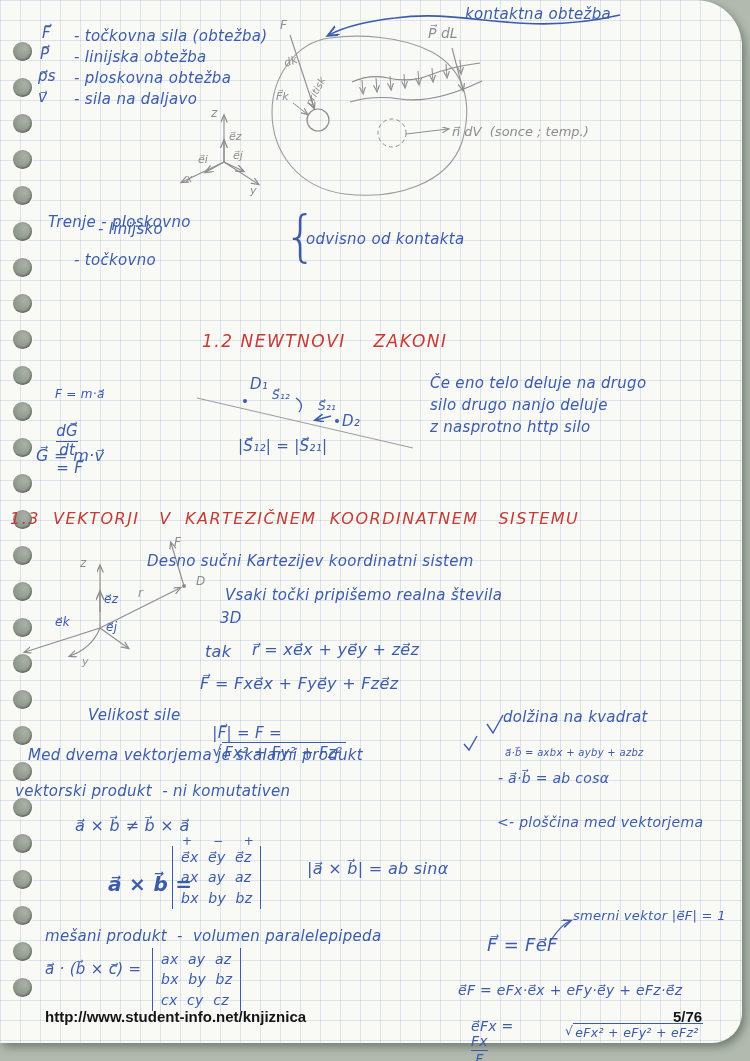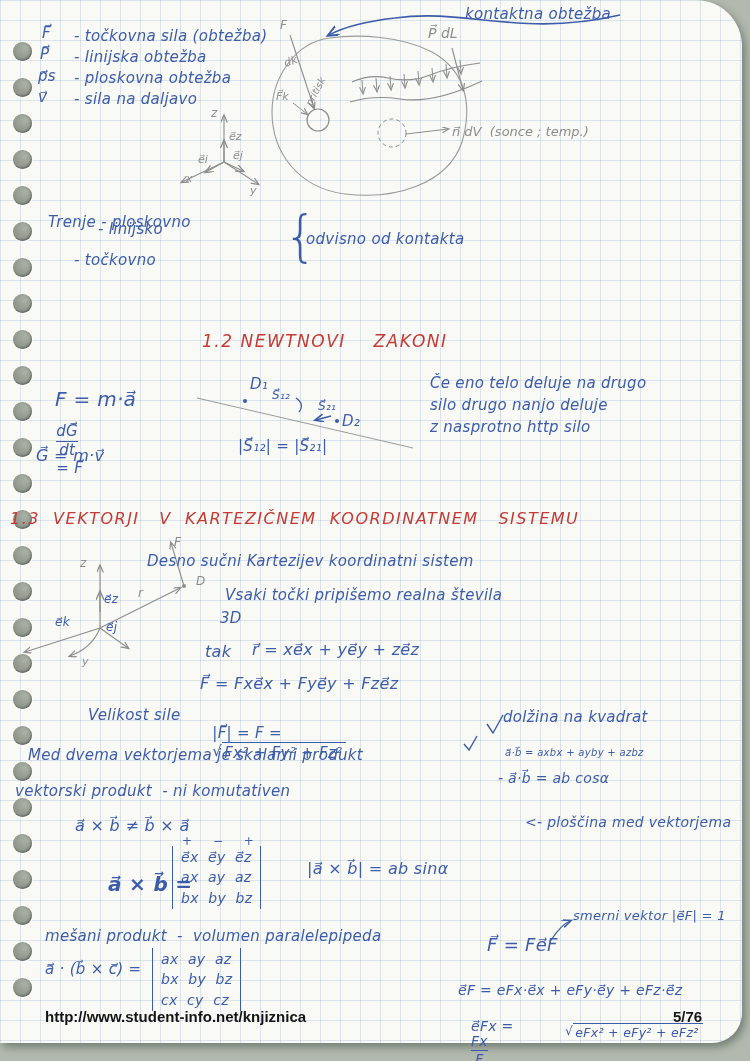--- a/index.html
+++ b/index.html
@@ -164,21 +164,21 @@
   <div class="abs pencil" style="left:186px;top:172px;font-size:11px;">x</div>
   <div class="abs pencil" style="left:250px;top:184px;font-size:11px;">y</div>
 
   <div class="abs hw" style="left:48px;top:213px;">Trenje - ploskovno</div>
   <div class="abs hw" style="left:90px;top:220px;margin-left:8px;">- linijsko</div>
   <div class="abs hw" style="left:74px;top:251px;">- točkovno</div>
   <div class="abs brace" style="left:284px;top:206px;">{</div>
   <div class="abs hw" style="left:306px;top:230px;">odvisno od kontakta</div>
 
   <div class="abs red" style="left:202px;top:331px;">1.2 NEWTNOVI    ZAKONI</div>
-  <div class="abs hw" style="left:55px;top:387px;font-size:20px;">F = m·a⃗</div>
+  <div class="abs hw" style="left:55px;top:387px;font-size:12px;">F = m·a⃗</div>
   <div class="abs hw" style="left:36px;top:406px;font-size:15px;">
     <span class="frac"><span>dG⃗</span><span class="bar"></span><span>dt</span></span>
     <span>= F⃗</span>
   </div>
   <div class="abs hw" style="left:36px;top:446px;font-size:16px;">G⃗ = m·v⃗</div>
 
   <div class="abs hw" style="left:250px;top:375px;">D₁</div>
   <div class="abs hw hw-sm" style="left:272px;top:388px;">S⃗₁₂</div>
   <div class="abs hw hw-sm" style="left:318px;top:399px;">S⃗₂₁</div>
   <div class="abs hw" style="left:342px;top:412px;">D₂</div>
@@ -213,21 +213,21 @@
     <span class="sqrt"><span class="rad">√</span><span class="radicand">Fx² + Fy² + Fz²</span></span>
   </div>
   <div class="abs hw" style="left:503px;top:708px;">dolžina na kvadrat</div>
 
   <div class="abs hw" style="left:28px;top:746px;">Med dvema vektorjema je skalarni produkt</div>
   <div class="abs hw" style="left:505px;top:747px;font-size:10px;">a⃗·b⃗ = axbx + ayby + azbz</div>
   <div class="abs hw" style="left:498px;top:770px;font-size:14px;">- a⃗·b⃗ = ab cosα</div>
   <div class="abs hw" style="left:15px;top:782px;">vektorski produkt  - ni komutativen</div>
   <div class="abs hw" style="left:75px;top:816px;font-size:16px;">a⃗ × b⃗ ≠ b⃗ × a⃗</div>
   <div class="abs hw" style="left:307px;top:816px;font-size:16px;margin-top:43px;">|a⃗ × b⃗| = ab sinα</div>
-  <div class="abs hw" style="left:497px;top:814px;font-size:14px;margin-left:28px;">&lt;- ploščina med vektorjema</div>
+  <div class="abs hw" style="left:497px;top:814px;font-size:14px;">&lt;- ploščina med vektorjema</div>
 
   <div class="abs hw" style="left:108px;top:872px;font-size:20px;font-weight:bold;">a⃗ × b⃗ =</div>
   <div class="abs hw" style="left:182px;top:834px;font-size:12px;">+     −     +</div>
   <div class="abs hw det" style="left:172px;top:846px;font-size:14px;"><pre>e⃗x  e⃗y  e⃗z
 ax  ay  az
 bx  by  bz</pre></div>
 
   <div class="abs hw" style="left:573px;top:908px;font-size:13px;">smerni vektor |e⃗F| = 1</div>
   <div class="abs hw" style="left:45px;top:927px;">mešani produkt  -  volumen paralelepipeda</div>
   <div class="abs hw" style="left:487px;top:934px;font-size:18px;">F⃗ = Fe⃗F</div>

